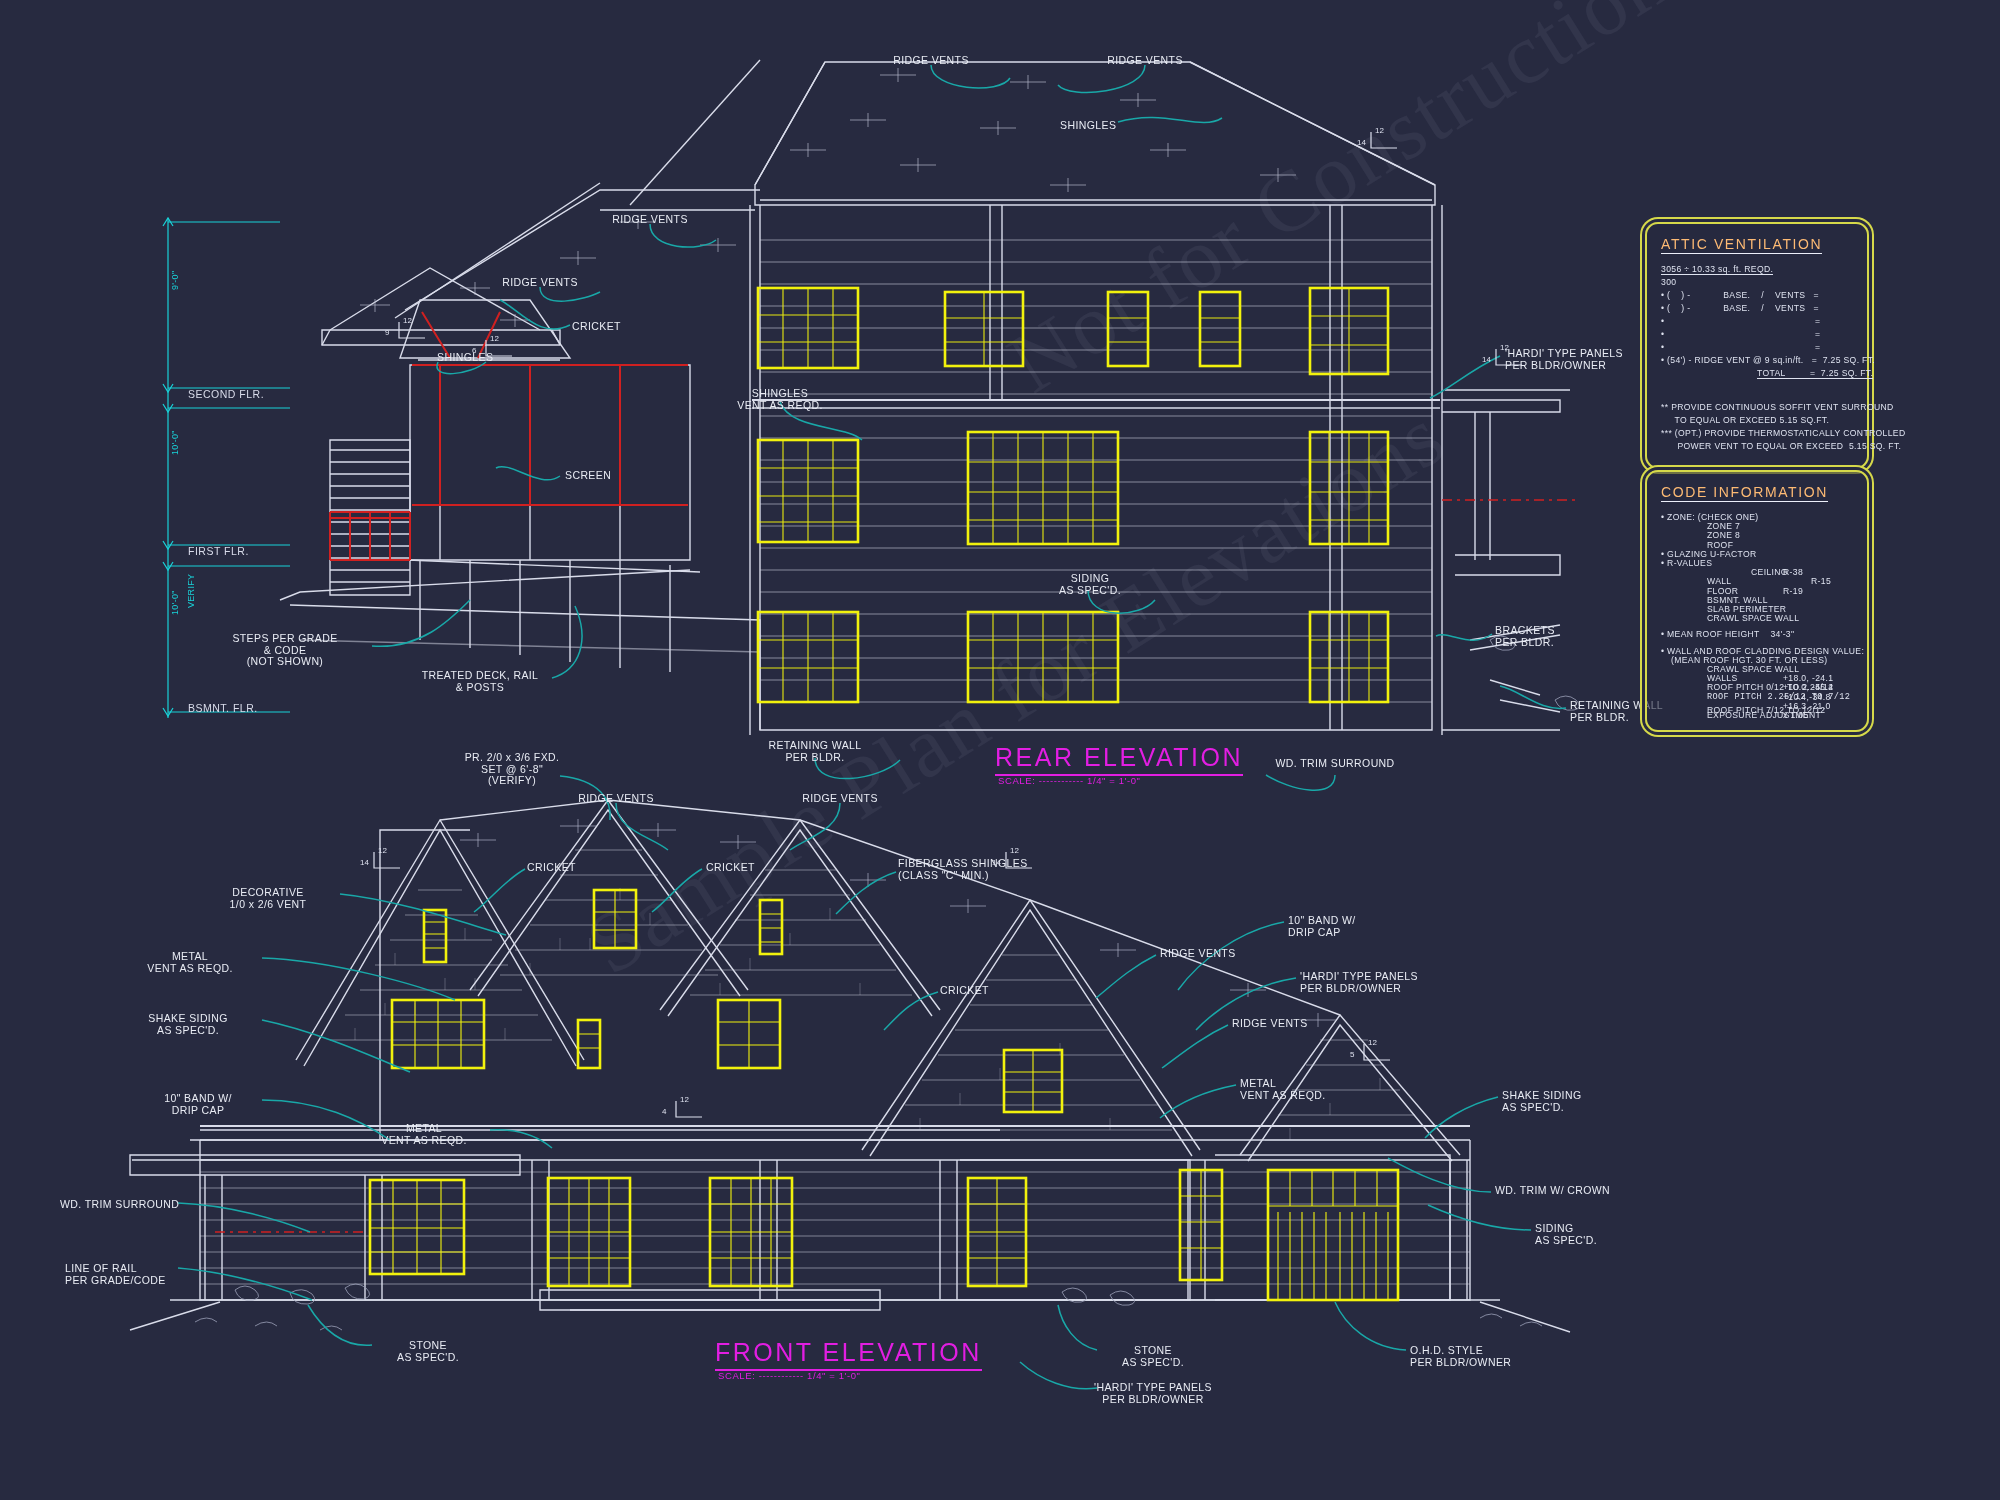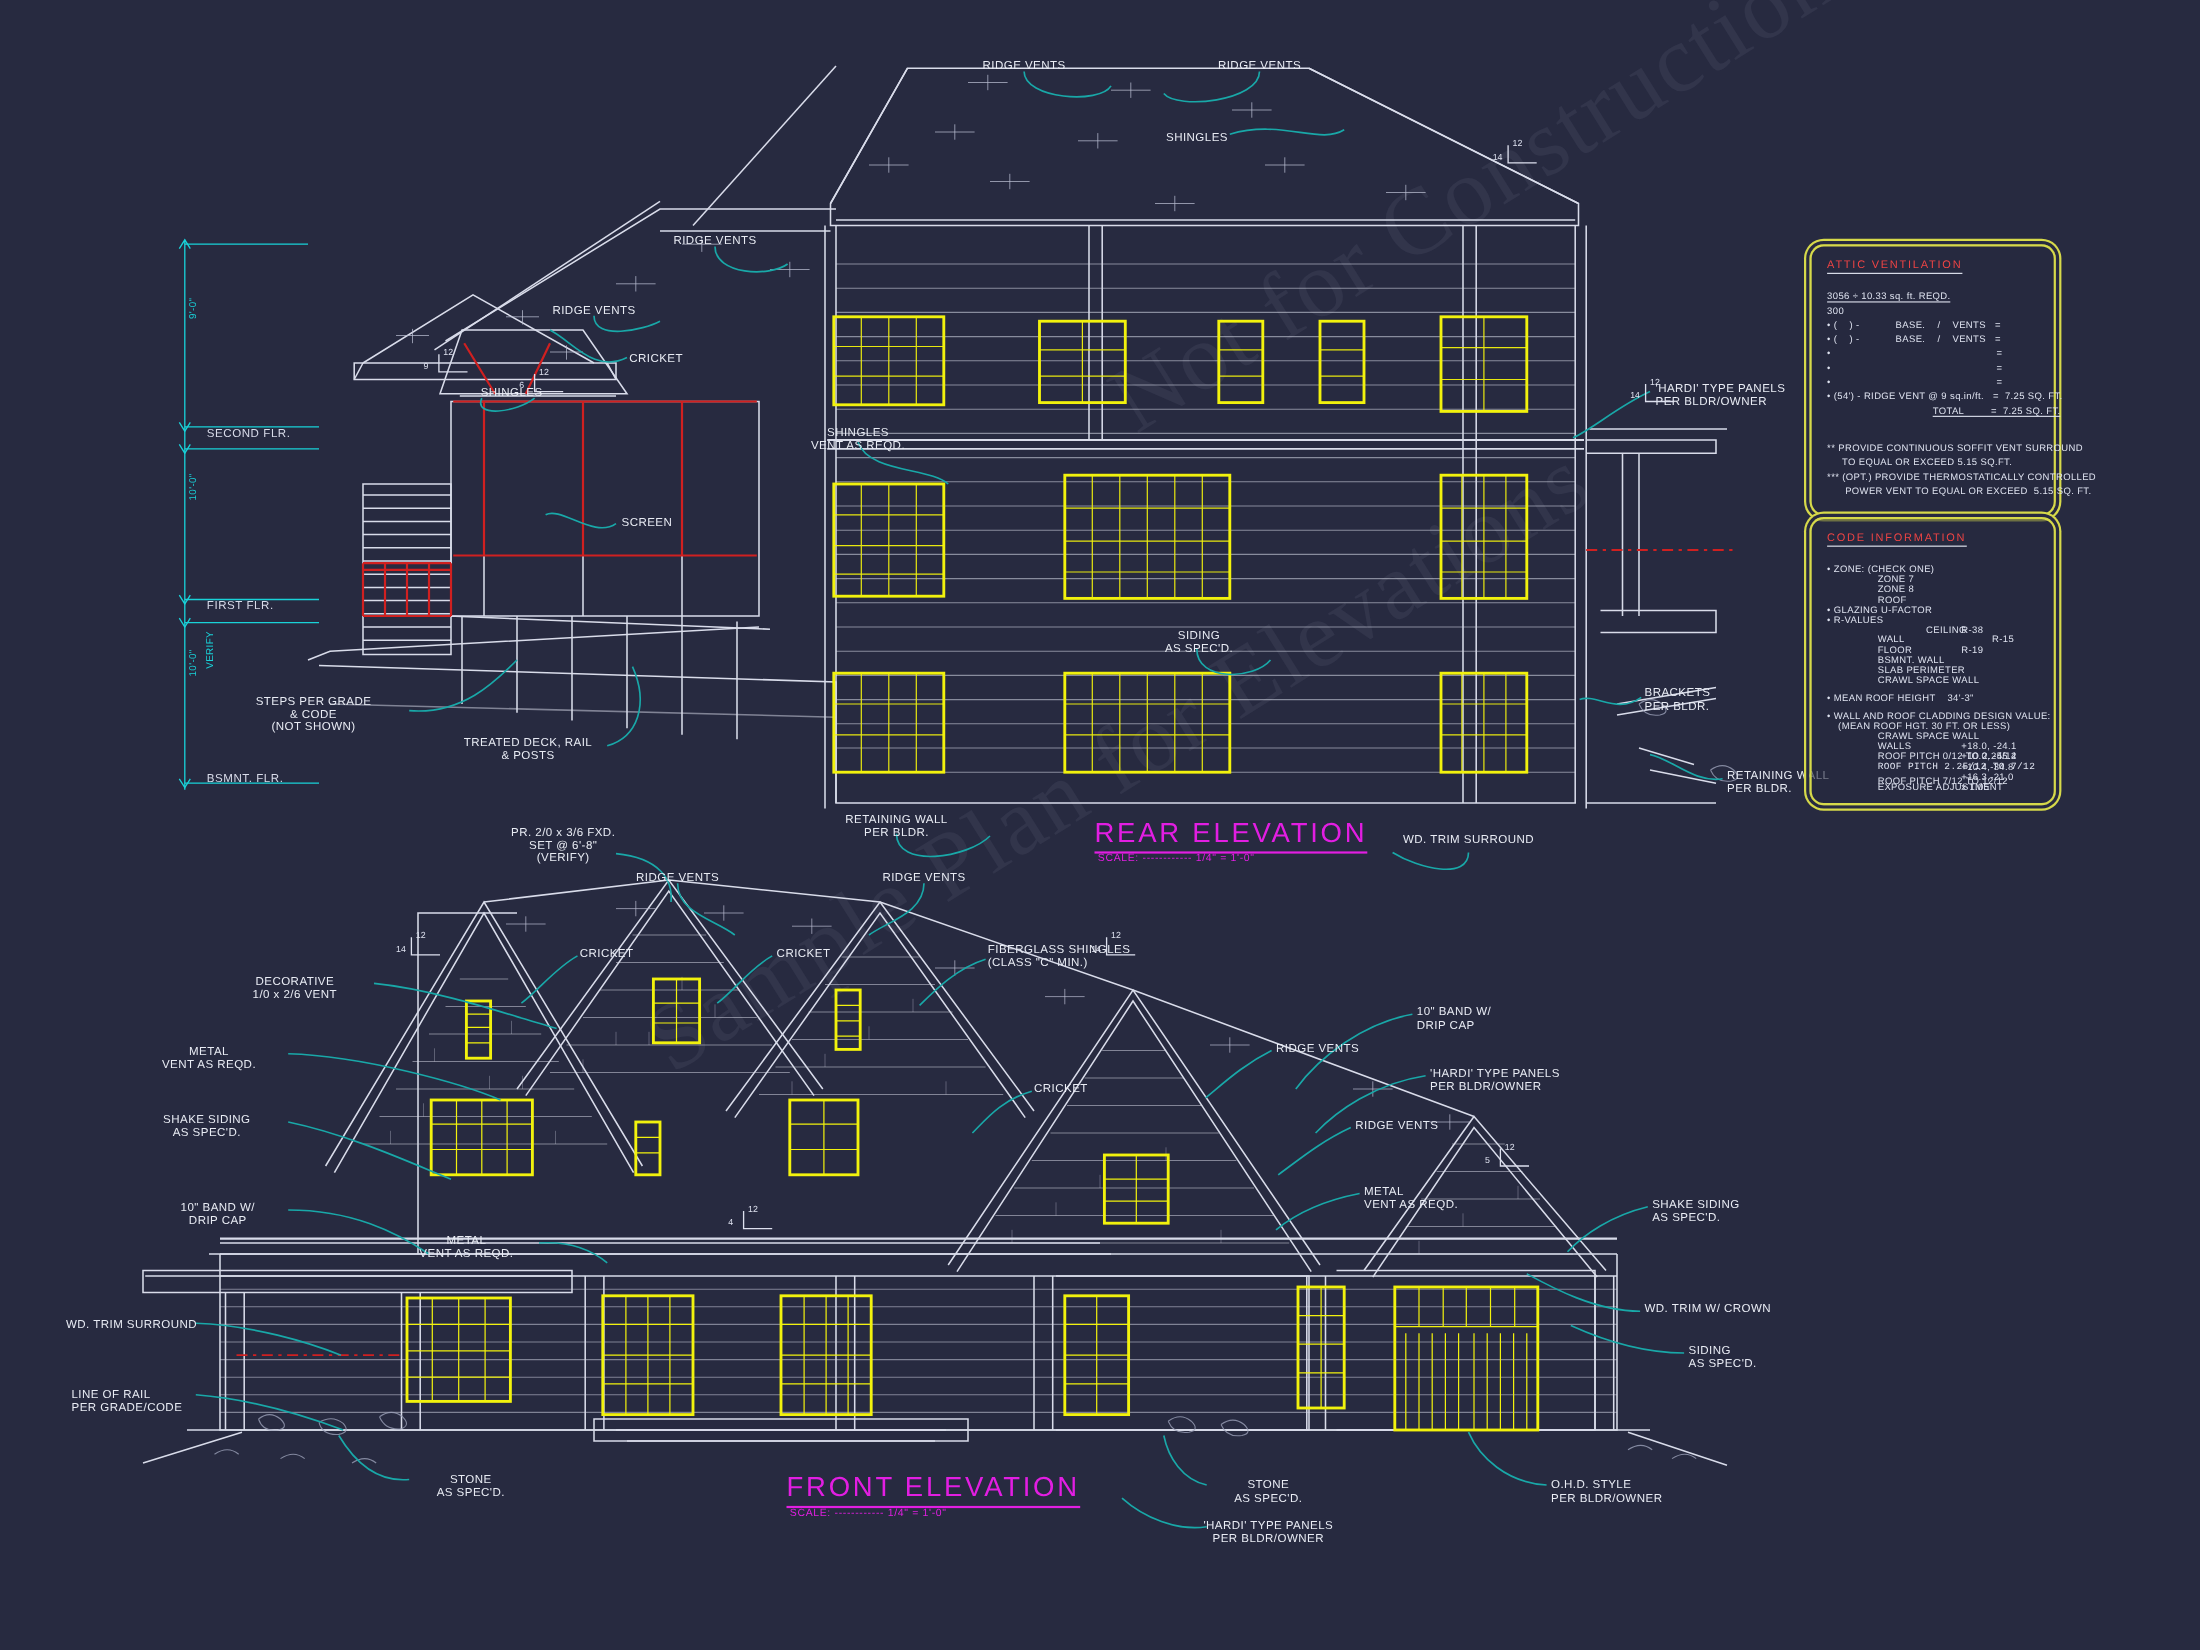--- a/index.html
+++ b/index.html
@@ -14,21 +14,21 @@
   .note.c{text-align:center;transform:translateX(-50%);}
   .dimtxt{position:absolute;color:#19d2d8;font-size:9px;letter-spacing:.3px;white-space:pre;}
   .dimtxt.v{transform-origin:0 0;transform:rotate(-90deg);}
   .flrtxt{position:absolute;color:#d9dcea;font-size:10.5px;letter-spacing:.5px;white-space:pre;}
   .title{position:absolute;color:#e21ee2;font-family:"Liberation Sans",sans-serif;
          font-size:25px;letter-spacing:2.5px;white-space:nowrap;}
   .title .u{border-bottom:2px solid #e21ee2;padding-bottom:2px;display:inline-block;}
   .scale{position:absolute;color:#e21ee2;font-size:9.5px;letter-spacing:.6px;white-space:pre;}
   .box{position:absolute;border:2px solid #d6d94a;border-radius:13px;
        box-shadow:0 0 0 3px #272a40, 0 0 0 5px #d6d94a;background:rgba(39,42,64,.6);}
-  .bxhead{position:absolute;color:#ef4444;font-size:10px;letter-spacing:1.6px;
+  .bxhead{position:absolute;color:#fdba74;font-size:14px;letter-spacing:1.6px;
           border-bottom:1.5px solid #eceffa;padding-bottom:1px;white-space:nowrap;}
   .bxline{position:absolute;color:#dfe3f0;font-size:8.6px;letter-spacing:.35px;white-space:pre;}
   .bxline.ul span{border-bottom:1px solid #dfe3f0;}
   .pitch{position:absolute;color:#dde0ee;font-size:8px;white-space:pre;}
 </style>
 </head>
 <body>
 
 <div id="sheet">
 

